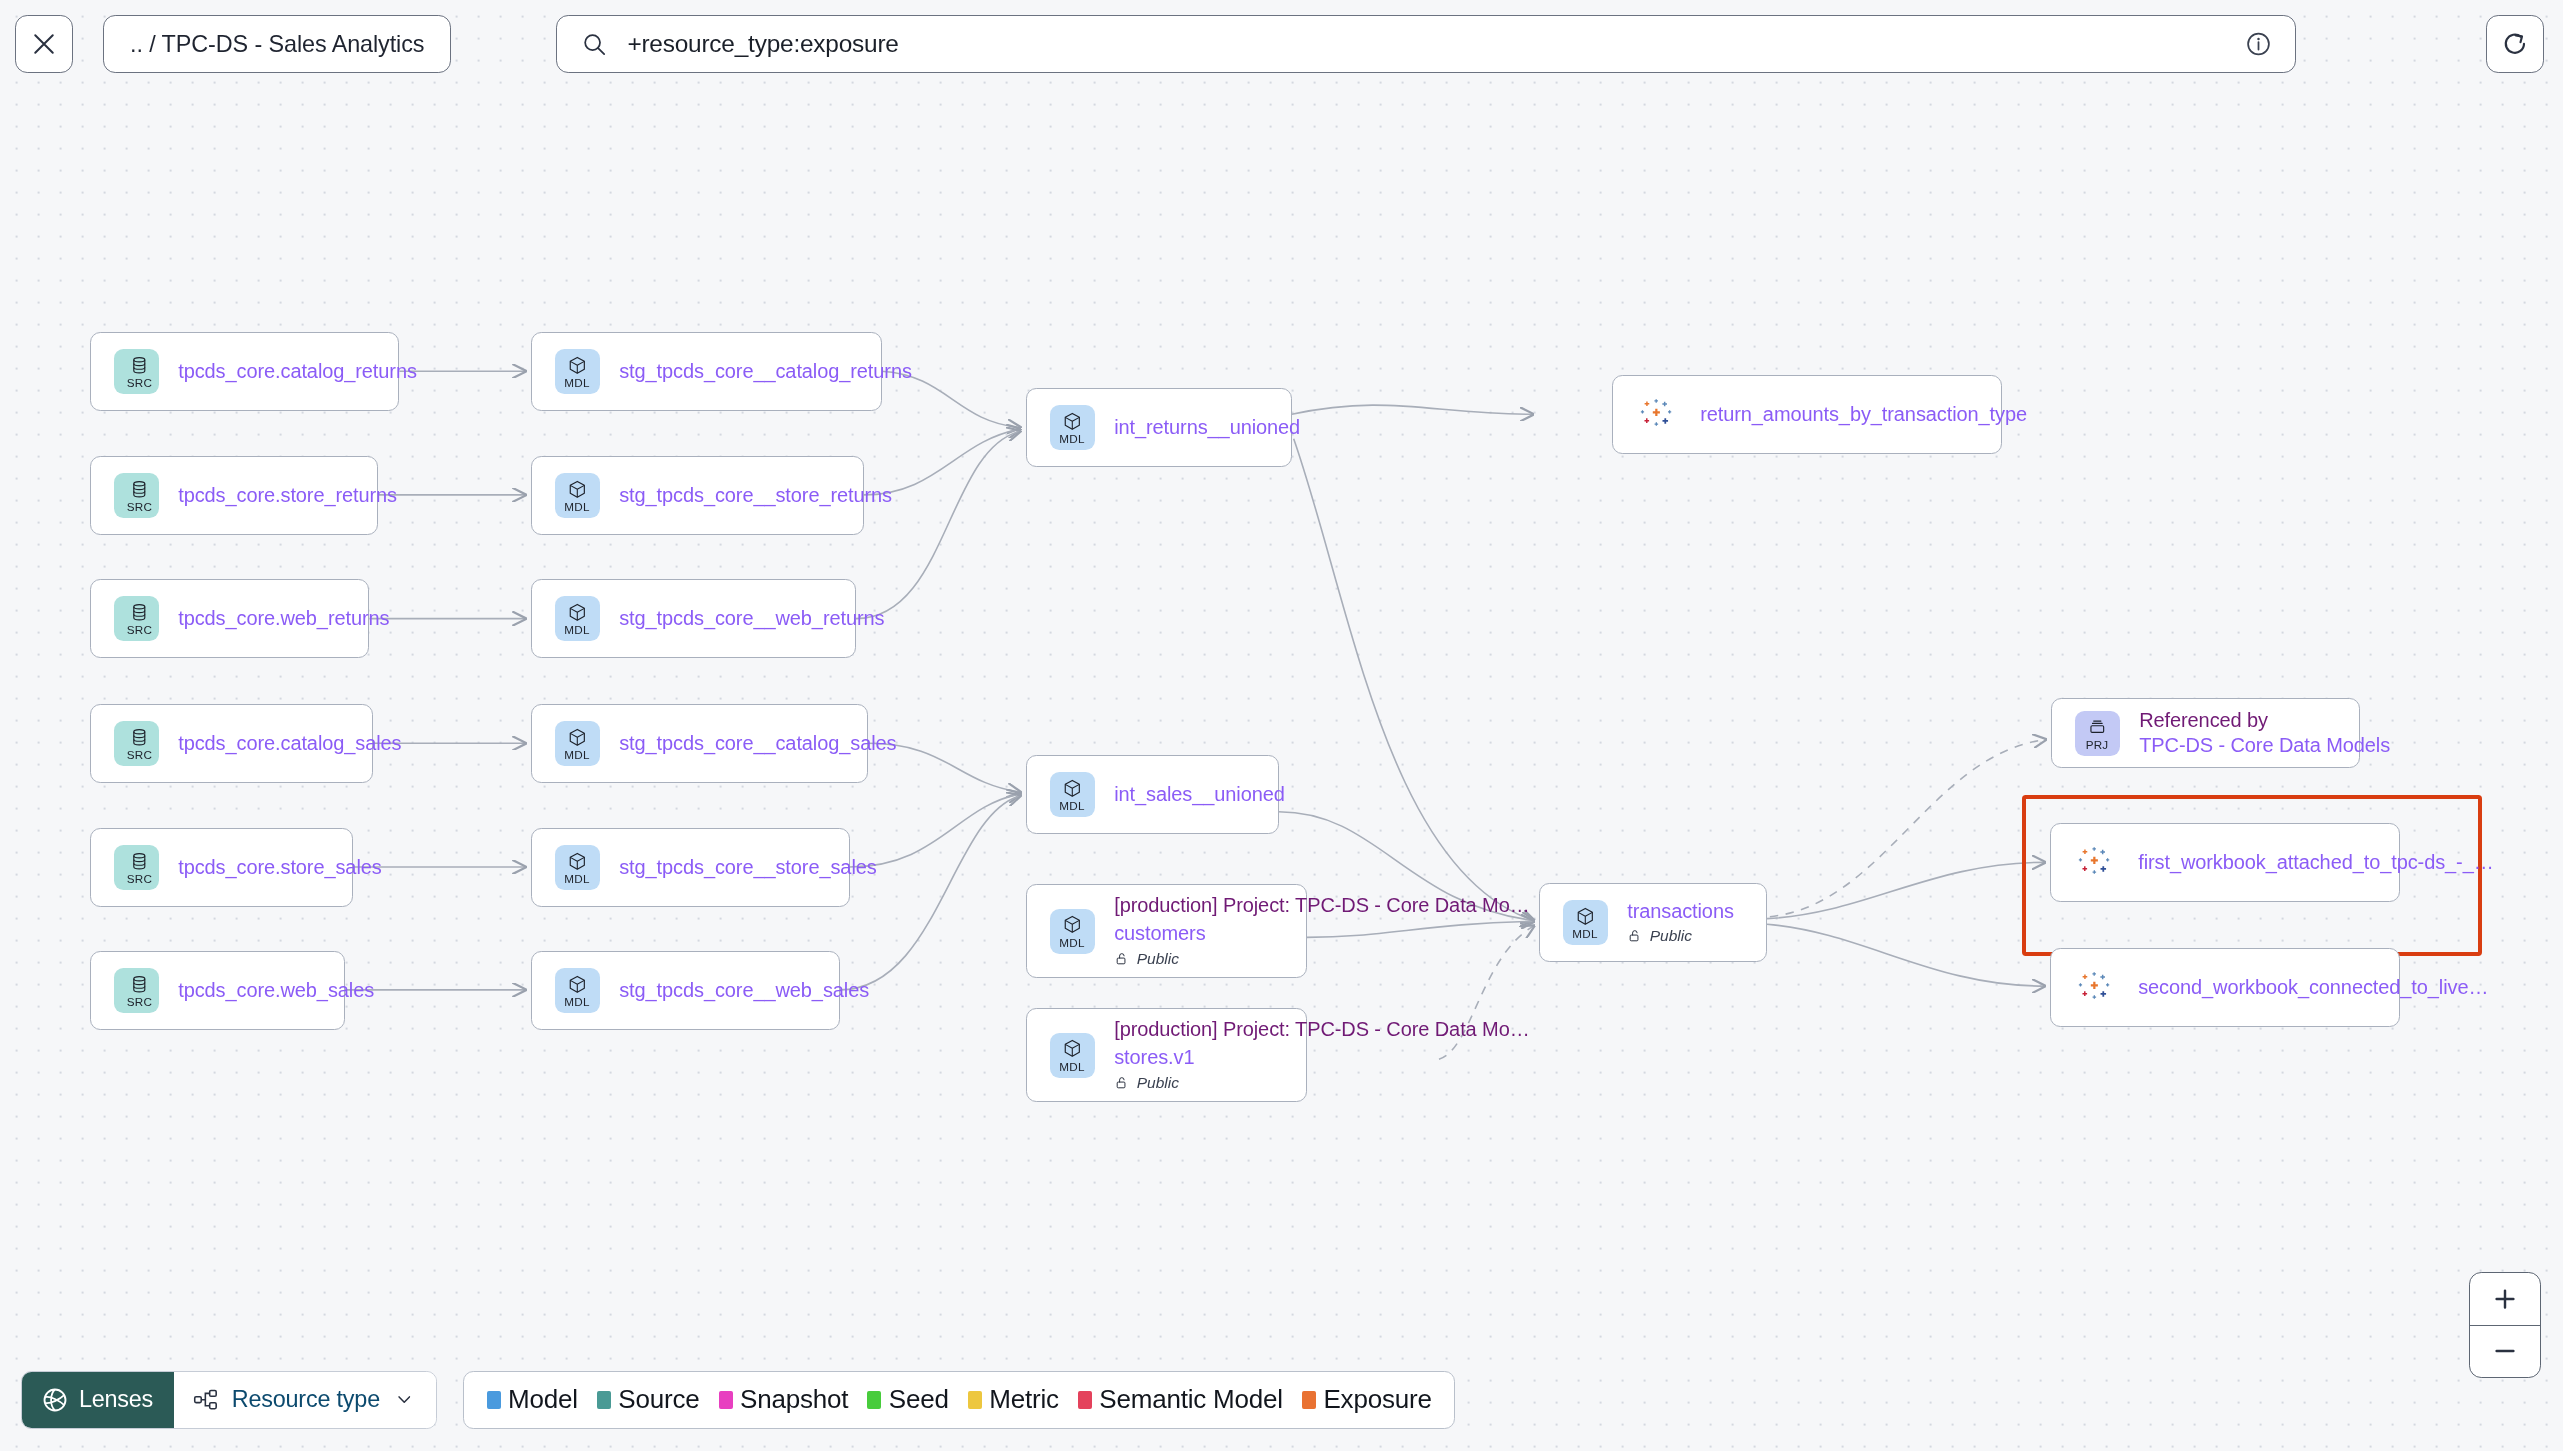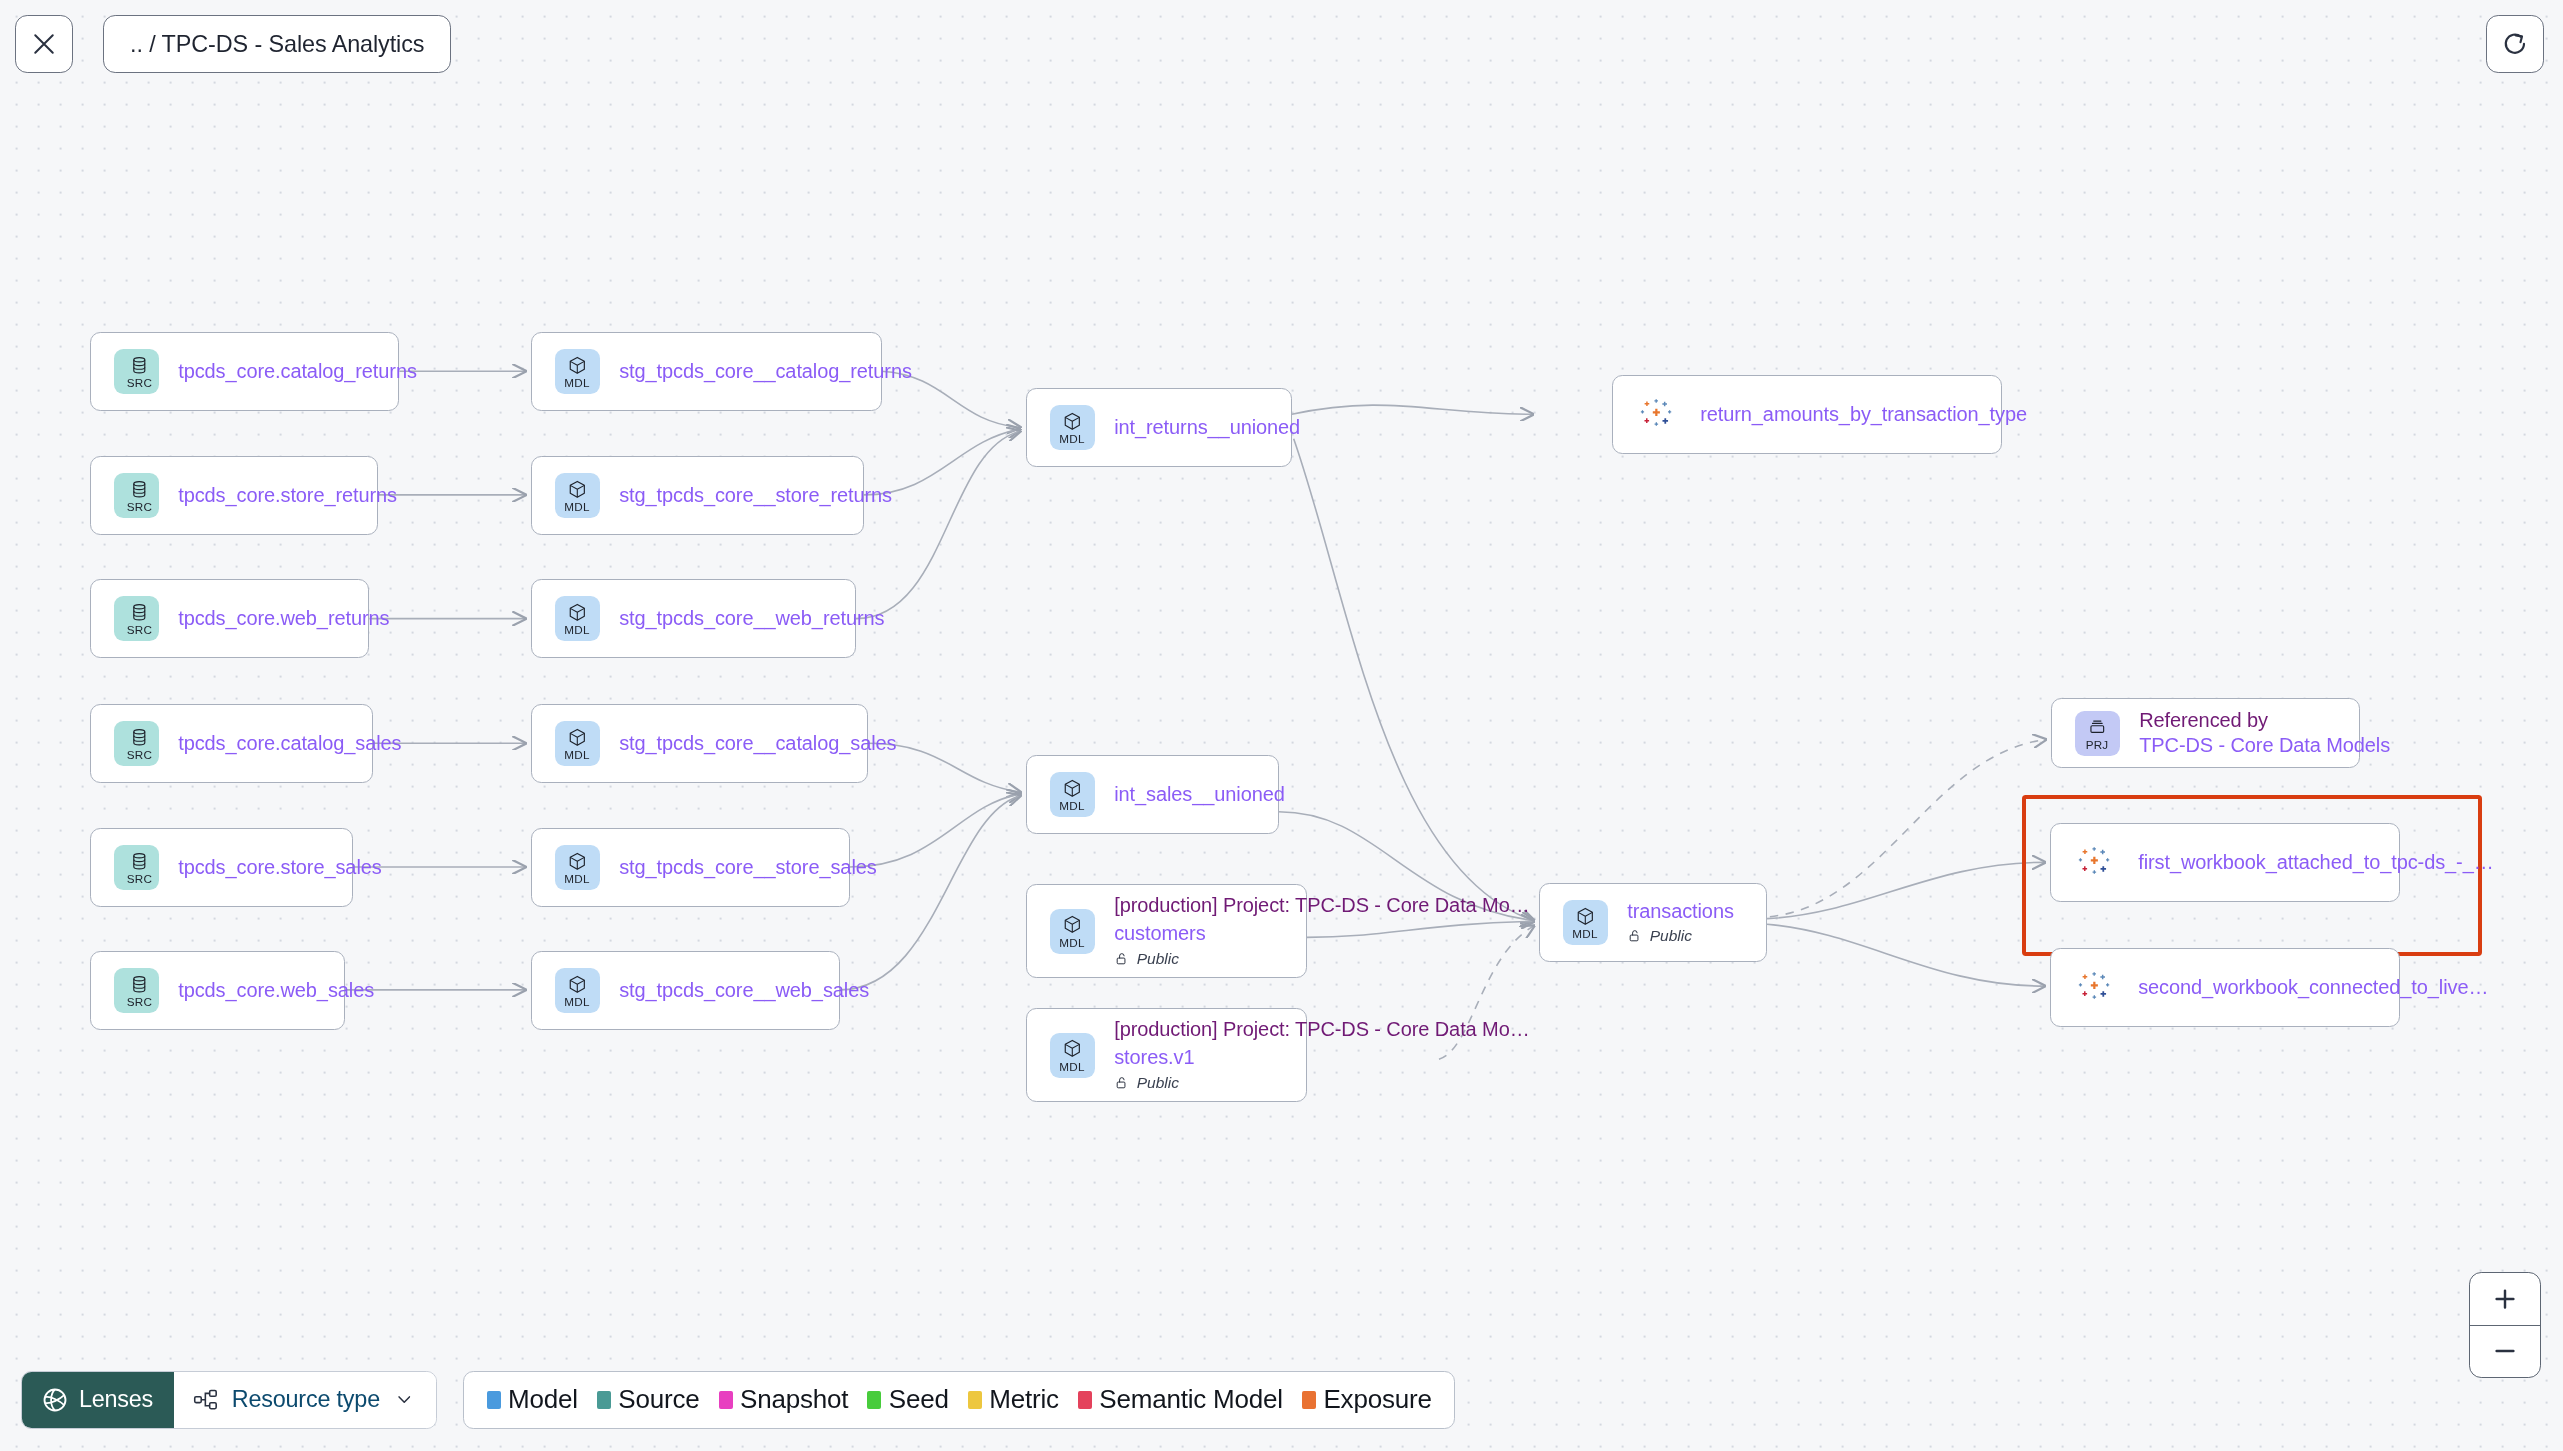--- a/index.html
+++ b/index.html
@@ -188,20 +188,32 @@
     <div class="btn-box" id="close-btn">
       <svg class="ico" width="28" height="28" viewBox="0 0 24 24">
         <path d="M4.5 4.5 L19.5 19.5 M19.5 4.5 L4.5 19.5" stroke="#2a3140" stroke-width="1.7" stroke-linecap="round" fill="none"></path>
       </svg>
     </div>
 
     <div class="btn-box" id="breadcrumb-btn">
       <span id="breadcrumb-text">.. / TPC-DS - Sales Analytics</span>
     </div>
 
+    <div class="btn-box" id="search-box">
+      <svg class="ico" width="27" height="27" viewBox="0 0 24 24">
+        <circle cx="10.3" cy="10.3" r="6.6" fill="none" stroke="#2a3140" stroke-width="1.55"></circle>
+        <path d="M15.2 15.2 L20.6 20.6" stroke="#2a3140" stroke-width="1.55" stroke-linecap="round"></path>
+      </svg>
+      <span id="search-input-text" title="Search">+resource_type:exposure</span>
+      <svg id="info-icon" class="ico" width="29" height="29" viewBox="0 0 24 24">
+        <circle cx="12" cy="12" r="8.6" fill="none" stroke="#3a4150" stroke-width="1.45"></circle>
+        <circle cx="12" cy="7.9" r="1.02" fill="#3a4150"></circle>
+        <path d="M12 10.4 L12 16.6" stroke="#3a4150" stroke-width="1.45" stroke-linecap="round"></path>
+      </svg>
+    </div>
 
     <div class="btn-box" id="refresh-btn">
       <svg class="ico" width="30" height="30" viewBox="0 0 24 24">
         <path d="M19.2 11.9 A7.3 7.3 0 1 1 16.6 6.2" fill="none" stroke="#2a3140" stroke-width="1.7" stroke-linecap="round"></path>
         <path d="M12.6 5.1 L17.6 5.9 L16.4 10.6" fill="none" stroke="#2a3140" stroke-width="1.7" stroke-linecap="round" stroke-linejoin="round"></path>
       </svg>
     </div>
   </div>
 
   <div id="selection-box" style="left: 2022px; top: 795px; width: 460px; height: 161px; border-color: rgb(217, 61, 17);"></div>

